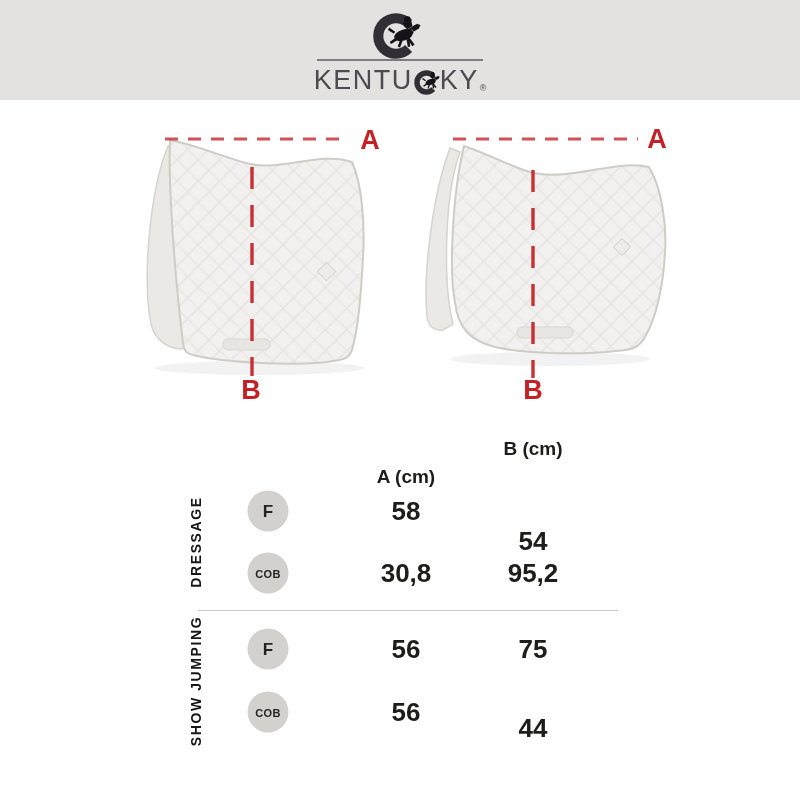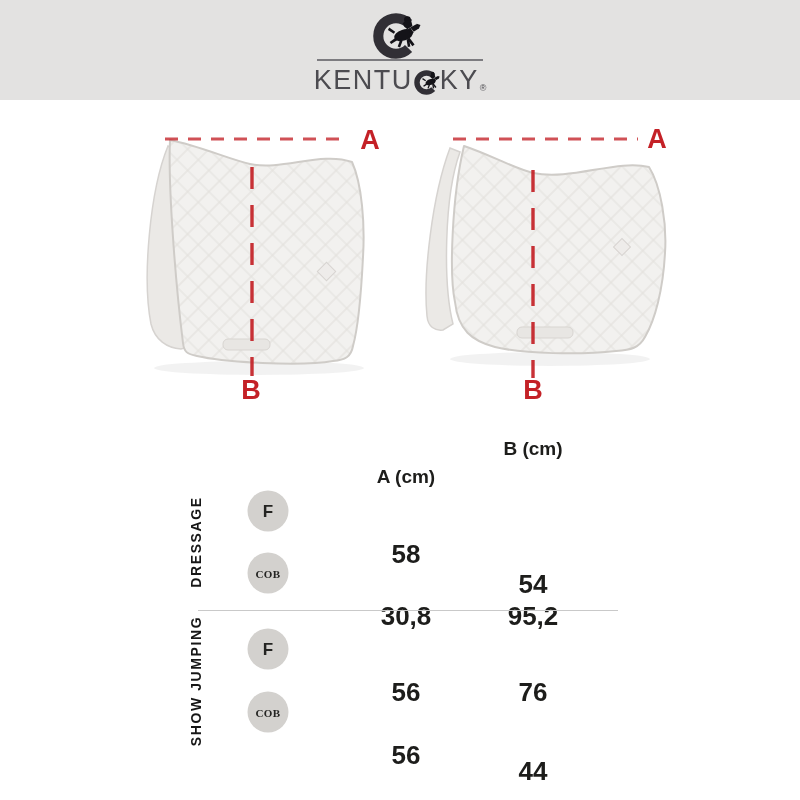--- a/index.html
+++ b/index.html
@@ -42,24 +42,24 @@
     position:absolute;transform:translate(-50%,-50%) rotate(-90deg);
     font-weight:700;font-size:14px;letter-spacing:1.6px;white-space:nowrap;color:#161616;
   }
   .badge{
     position:absolute;transform:translate(-50%,-50%);
     width:41px;height:41px;border-radius:50%;background:var(--badge-bg,#d3d1ce);
     display:flex;align-items:center;justify-content:center;
     font-weight:700;color:#242422;
   }
   .badge.f{font-size:17px;}
-  .badge.cob{font-size:11px;letter-spacing:.4px;font-family:Liberation Serif, serif;}
+  .badge.cob{font-size:11px;letter-spacing:.4px;}
   .cell-val{
     position:absolute;transform:translate(-50%,-50%);
-    font-size:26px;font-weight:600;white-space:nowrap;margin-top:43px;
+    font-size:26px;font-weight:600;white-space:nowrap;
   }
   .divider{position:absolute;left:198px;top:610px;width:420px;height:1px;background:var(--divider,#c9c9c9);}
 </style>
 </head>
 <body>
 
 <svg width="0" height="0" style="position:absolute">
   <symbol id="cmark" viewBox="0 0 64 64">
     <path d="M 46.9 17.2 A 21 21 0 1 0 46.9 46.8" fill="none" stroke="var(--mark-ink,#312f35)" stroke-width="12"></path>
     <g fill="#141318">
@@ -150,18 +150,18 @@
   <div class="badge cob" style="left:268px;top:573px">COB</div>
   <div class="cell-val" style="left:406px;top:573px">30,8</div>
   <div class="cell-val" style="left:533px;top:573px">95,2</div>
 
   <div class="divider"></div>
 
   <div class="group-label" style="left:196px;top:681px">SHOW JUMPING</div>
 
   <div class="badge f" style="left:268px;top:649px">F</div>
   <div class="cell-val" style="left:406px;top:649px">56</div>
-  <div class="cell-val" style="left:533px;top:649px">76</div>
+  <div class="cell-val" style="left:533px;top:649px">75</div>
 
   <div class="badge cob" style="left:268px;top:712px">COB</div>
   <div class="cell-val" style="left:406px;top:712px">56</div>
   <div class="cell-val" style="left:533px;top:728px">44</div>
 </div>
 
 </body></html>

